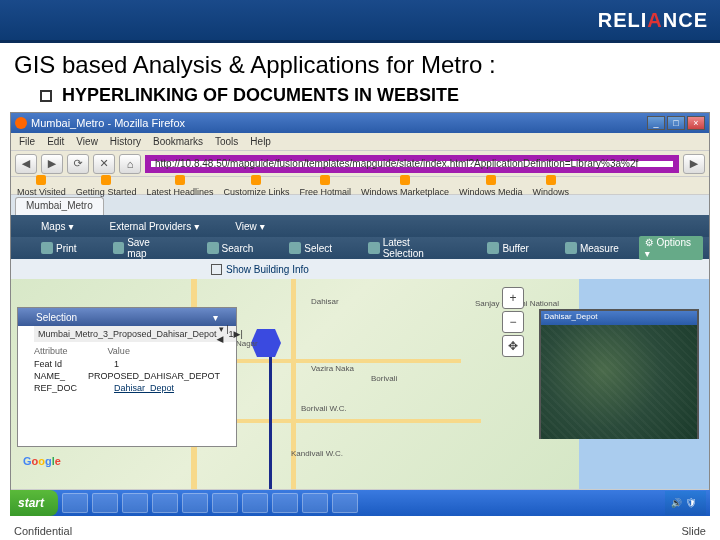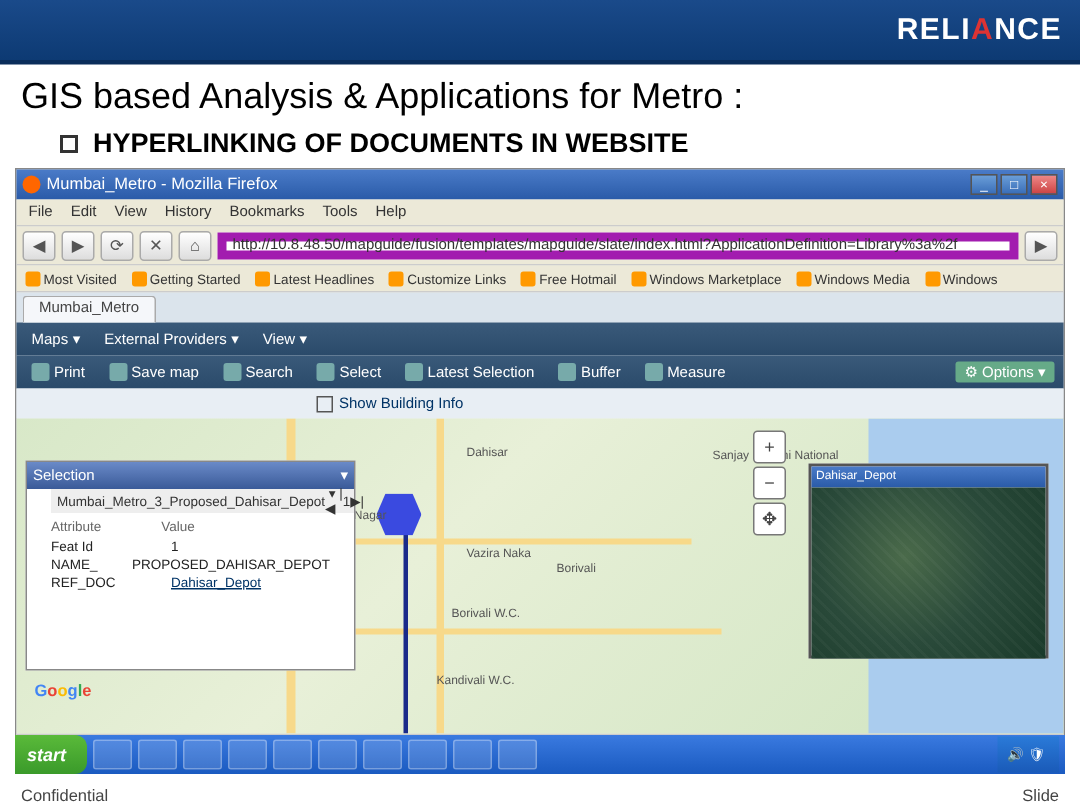--- a/index.html
+++ b/index.html
@@ -22,44 +22,44 @@
   .titlebar-btns { display: flex; gap: 2px; }
   .tbtn { width: 18px; height: 14px; background: linear-gradient(#6a9ed8,#3a6eb8); border: 1px solid #555; display:flex; align-items:center; justify-content:center; font-size:9px; color:#fff;}
   .tbtn.close { background: linear-gradient(#e88,#c44); }
 
   .menubar { height: 18px; background: #ece9d8; display: flex; align-items: center; gap: 12px; padding: 0 8px; font-size: 10px; color: #333; border-bottom: 1px solid #ccc; }
   .navbar { height: 26px; background: #ece9d8; display: flex; align-items: center; gap: 4px; padding: 0 4px; border-bottom: 1px solid #ccc; }
   .navbtn { width: 22px; height: 20px; border: 1px solid #aaa; border-radius: 3px; background: linear-gradient(#fff,#ddd); display:flex; align-items:center; justify-content:center; font-size:11px; color:#555;}
   .urlbar { flex: 1; height: 18px; background: #fff; border: 6px solid #a21caf; font-size: 10px; padding: 0 4px; display:flex; align-items:center; color:#333; }
 
   .bookmarks { height: 18px; background: #ece9d8; display: flex; align-items: center; gap: 10px; padding: 0 6px; font-size: 9px; color: #333; border-bottom: 1px solid #ccc; }
-  .bm { display:flex; align-items:center; gap:2px; }
+  .bm { display:flex; align-items:center; gap:2px;flex-direction:column; }
   .bm-icon { width:10px; height:10px; background:#f90; border-radius:2px;}
 
   .tabs { height: 20px; background: #dbe4ec; display: flex; align-items: flex-end; padding: 0 4px; }
   .tab { height: 18px; background: #f5f7fa; border: 1px solid #aaa; border-bottom: none; border-radius: 3px 3px 0 0; font-size: 10px; padding: 2px 10px; color:#444;}
 
   .app-toolbar { height: 22px; background: linear-gradient(#3a5a7a,#2a4a6a); display: flex; align-items: center; gap: 8px; padding: 0 6px; font-size: 10px; color: #fff; }
-  .appbtn { display:flex; align-items:center; gap:3px; padding:1px 4px; border-radius:2px;}
+  .appbtn { display:flex; align-items:center; gap:3px; padding:1px 4px; border-radius:2px;margin-left:20px;}
   .app-ico { width:12px; height:12px; background:#7aa; border-radius:2px;}
   .option-pill{ background:#6a8; padding:1px 6px; border-radius:2px;}
 
   .toggle-row { height: 20px; background: #e8eef4; display:flex; align-items:center; padding:0 200px; font-size:10px; color:#036;}
   .chk { width:11px; height:11px; border:1px solid #555; margin-right:4px;}
 
   .map-area { position: relative; flex:1; height: 210px; background: linear-gradient(135deg,#d8e8c8 0%,#e8f0d8 40%,#cfe4c0 100%); overflow:hidden;}
   .roads { position:absolute; inset:0; }
   .road { position:absolute; background:#f7d98a; }
   .water { position:absolute; background:#aaccee; }
   .metro-line { position:absolute; background:#1a2a8a; width:3px; }
   .depot { position:absolute; width:30px; height:28px; background:#3a4ae0; left:240px; top:50px; clip-path: polygon(20% 0,80% 0,100% 50%,80% 100%,20% 100%,0 50%); }
   .place-label { position:absolute; font-size:8px; color:#555; }
 
   .sel-panel { position:absolute; left:6px; top:28px; width:220px; height:140px; background:#fff; border:1px solid #888; font-size:10px; }
-  .sel-title { height:18px; background:linear-gradient(#6a8ac8,#3a5a98); color:#fff; display:flex; align-items:center; justify-content:space-between; padding:0 4px;}
+  .sel-title { height:18px; background:linear-gradient(#6a8ac8,#3a5a98); color:#fff; display:flex; align-items:center; justify-content:space-between; padding:0 18px;}
   .sel-tabs { height:16px; background:#eee; display:flex; align-items:center; padding:0 4px; font-size:9px; color:#333;margin-left:16px;}
   .sel-body { padding:4px 16px; }
   .attr-head { font-size:9px; color:#666; margin-bottom:2px; display:flex; gap:40px;}
   .attr-row { display:flex; gap:20px; font-size:9px; color:#222; padding:1px 0;}
   .attr-key{ width:60px;}
 
   .sat-overlay { position:absolute; right:10px; top:30px; width:160px; height:130px; border:2px solid #555; background:#fff;}
   .sat-title { height:14px; background:linear-gradient(#4a7bc8,#2a5ba8); font-size:8px; color:#fff; padding:1px 3px;}
   .sat-img { height:114px; background: radial-gradient(circle at 40% 40%, #4a6a4a 0%, #2a4a3a 50%, #1a3a2a 100%); position:relative;}
   .sat-img::after{content:""; position:absolute; inset:0; background:repeating-linear-gradient(45deg,rgba(255,255,255,.03) 0 2px,transparent 2px 6px);}

